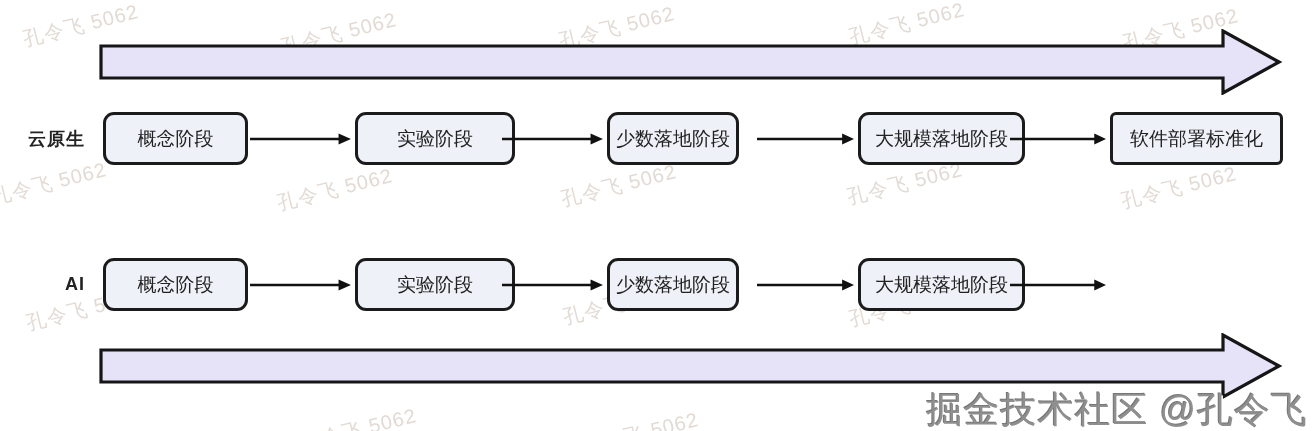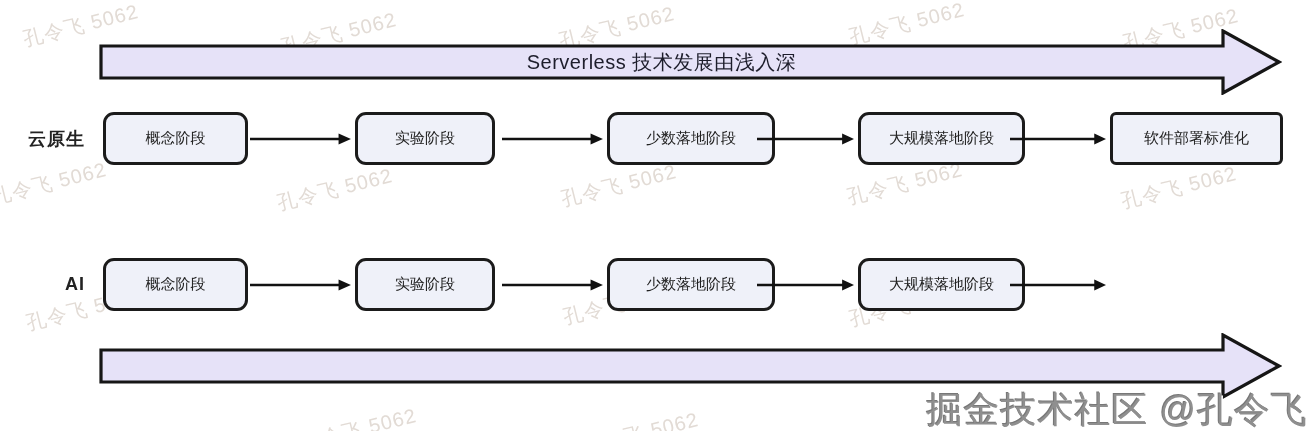--- a/index.html
+++ b/index.html
@@ -41,28 +41,28 @@
     font-size:18px;font-weight:bold;color:#222222;
     letter-spacing:1px;
   }
   .node{
     position:absolute;height:53px;
     background:#eff1f9;
     border:3px solid #1b1b1b;
     border-radius:11px;
     box-sizing:border-box;
     display:flex;align-items:center;justify-content:center;
-    font-size:15px;color:#222222;
+    font-size:19px;color:#222222;
     white-space:nowrap;
   }
   .row1{top:112px;}
   .row2{top:258px;}
   .n1{left:103px;width:145px;}
-  .n2{left:355px;width:140px;}
-  .n3{left:607px;width:168px;}
+  .n2{left:355px;width:160px;}
+  .n3{left:607px;width:132px;}
   .n4{left:858px;width:167px;}
   .n5{left:1110px;width:173px;border-radius:6px;}
 
   
   .connector{position:absolute;height:18px;}
   .connector svg{display:block;width:100%;height:100%;}
   .crow1{top:130px;}
   .crow2{top:276px;}
   .c1{left:250px;width:103px;}
   .c2{left:502px;width:103px;}
@@ -96,21 +96,20 @@
   <span class="wm" style="left:25px;top:296px">孔令飞 5062</span>
   <span class="wm" style="left:562px;top:290px">孔令飞 5062</span>
   <span class="wm" style="left:848px;top:292px">孔令飞 5062</span>
   <span class="wm" style="left:300px;top:416px">孔令飞 5062</span>
   <span class="wm" style="left:582px;top:420px">孔令飞 5062</span>
 
   <div class="banner banner-top">
     <svg width="1183" height="66" viewBox="0 0 1183 66">
       <polygon points="2,17 1124,17 1124,2 1180,33 1124,64 1124,49 2,49" fill="#e6e2f8" stroke="#161616" stroke-width="3.2" stroke-linejoin="miter"></polygon>
     </svg>
-    <div class="banner-label">Serverless 技术发展由浅入深</div>
   </div>
 
   <div class="row-label row1">云原生</div>
   <div class="node row1 n1">概念阶段</div>
   <div class="node row1 n2">实验阶段</div>
   <div class="node row1 n3">少数落地阶段</div>
   <div class="node row1 n4">大规模落地阶段</div>
   <div class="node row1 n5">软件部署标准化</div>
 
   <div class="connector crow1 c1">

